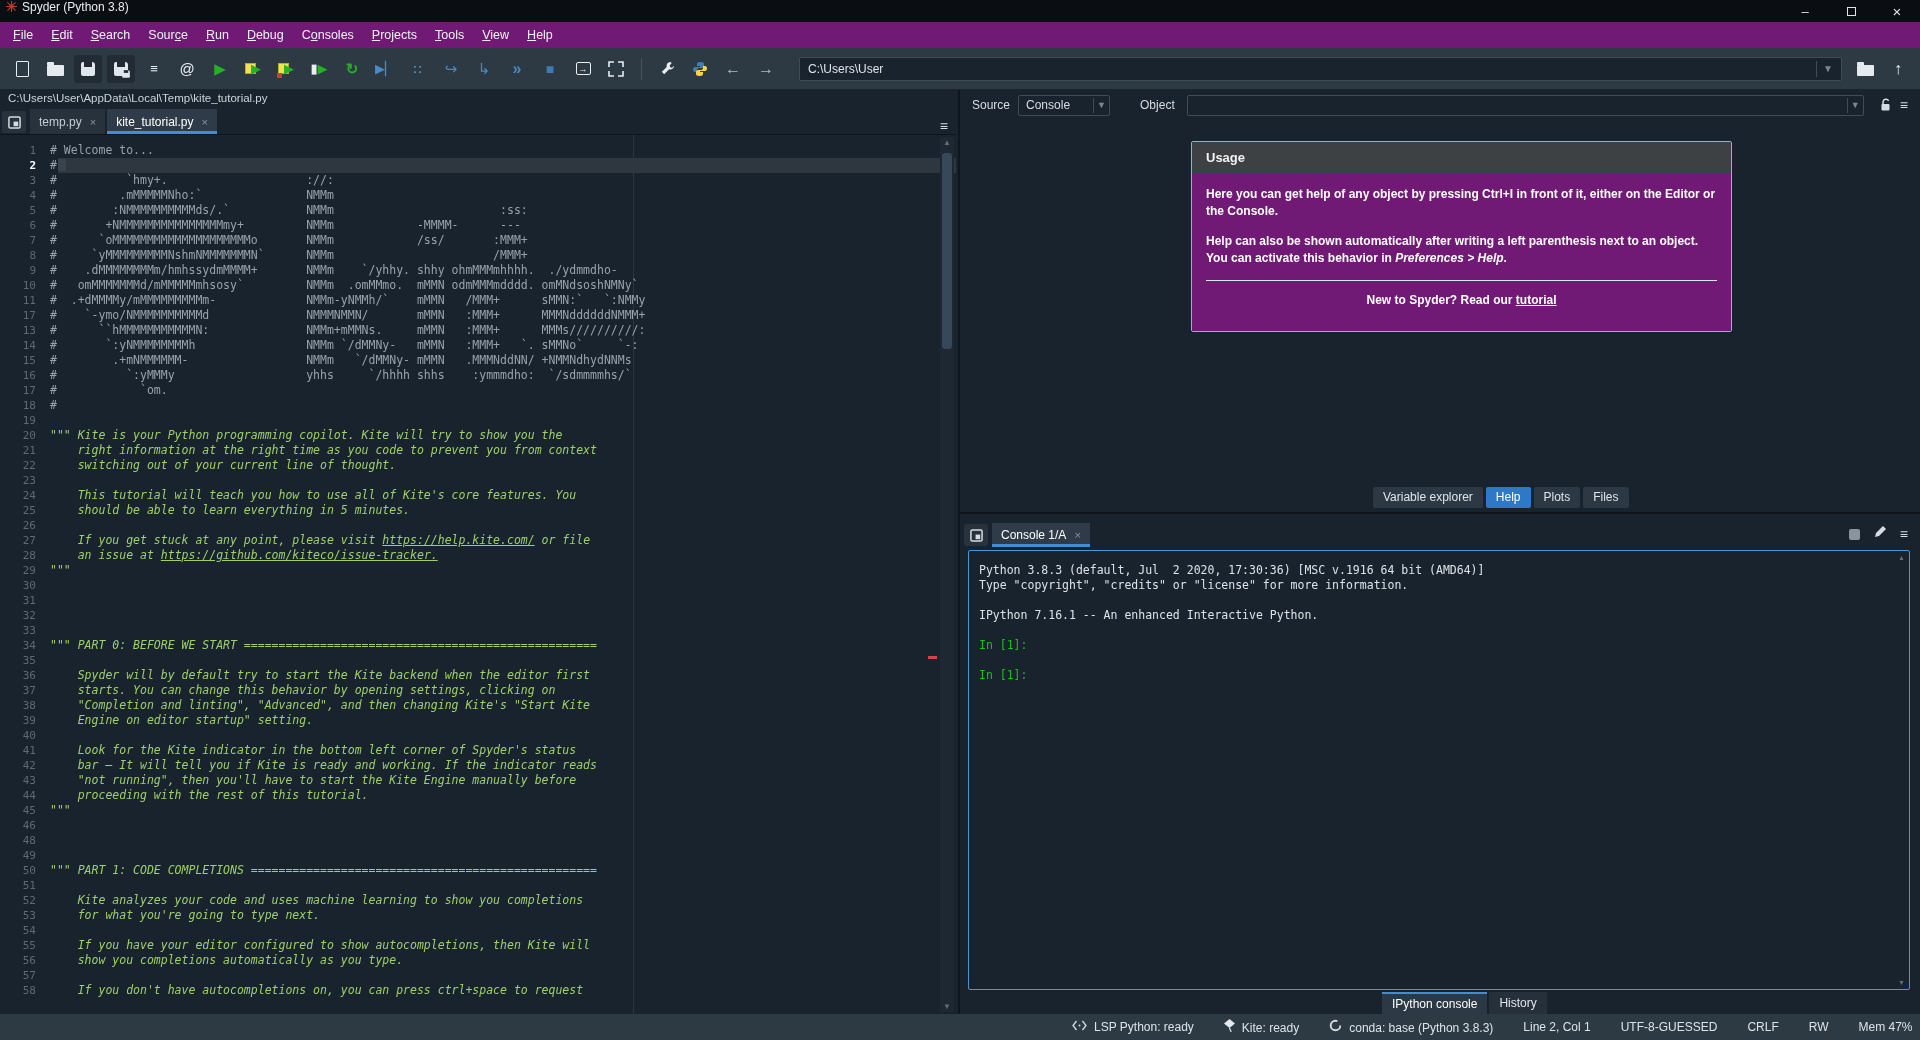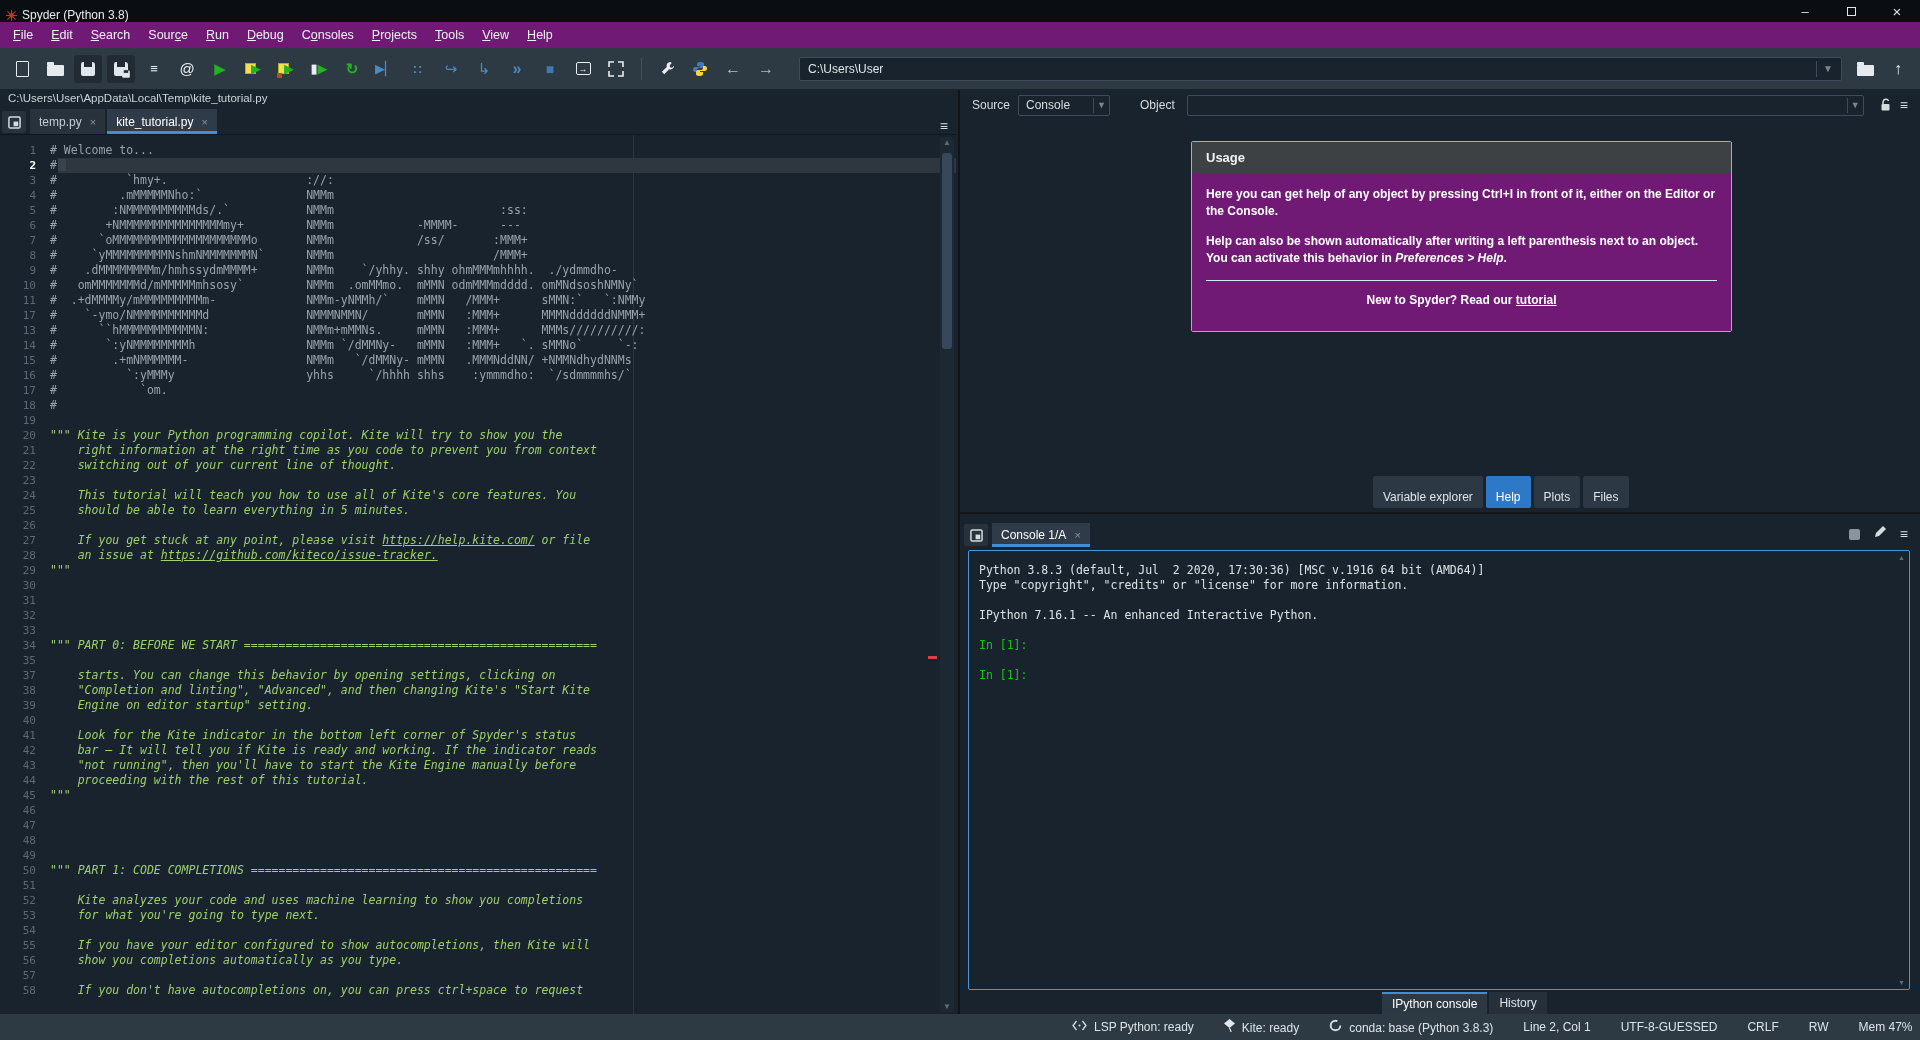--- a/index.html
+++ b/index.html
@@ -1,21 +1,21 @@
 <!DOCTYPE html>
 <html><head>
 <meta charset="utf-8">
 <style>
   * { box-sizing: border-box; margin: 0; padding: 0; }
   html,body { width:1920px; height:1040px; overflow:hidden; }
   body { background:#19232d; font-family:"Liberation Sans",sans-serif; color:#dfe6ea; position:relative; }
   #app { position:absolute; inset:0; }
 
   
-  .titlebar { position:absolute; left:0; top:0; right:0; height:22px; background:#0a0e12; display:flex; align-items:flex-end; font-size:12px; color:#e8ecef; }
+  .titlebar { position:absolute; left:0; top:0; right:0; height:22px; background:#0a0e12; display:flex; align-items:flex-start; font-size:12px; color:#e8ecef; }
   .titlebar .appicon { width:22px; display:flex; justify-content:center; }
   .winbtns { margin-left:auto; display:flex; height:22px; }
   .wb { width:46px; height:22px; display:flex; align-items:center; justify-content:center; color:#dfe3e6; font-size:13px; }
   .wb .maxbox { width:9px; height:9px; border:1px solid #dfe3e6; display:inline-block; }
 
   
   .menubar { position:absolute; left:0; top:22px; right:0; height:26px; background:#701a75; display:flex; align-items:center; padding-left:4px; font-size:12.5px; color:#eef2f5; }
   .menu-item { padding:4px 9px; }
 
   
@@ -81,21 +81,21 @@
   .obj-input { flex:1 1 auto; height:21px; background:#19232d; border:1px solid #3e4c59; border-radius:2px; display:flex; align-items:center; margin-left:4px; }
   .hicon { color:#d5dde3; font-weight:bold; font-size:14px; display:flex; align-items:center; }
   .help-content { position:absolute; left:16px; top:30px; right:0; height:390px; }
   .usage { position:absolute; left:215px; top:21px; width:541px; border:1px solid #8fb4cf; border-radius:2px; }
   .usage-head { background:#3e4144; color:#f2f2f2; font-size:13px; font-weight:bold; padding:8px 14px; }
   .usage-body { background:#701a75; color:#ffffff; padding:13px 14px 22px; font-size:12px; font-weight:600; line-height:1.45; }
   .usage-body p + p { margin-top:12px; }
   .usage-foot { border-top:1px solid #d7e9f6; margin-top:12px; padding-top:11px; text-align:center; }
   .u-b { font-weight:800; } .u-i { font-style:italic; } .u-u { text-decoration:underline; }
   .help-tabs { position:absolute; bottom:2px; left:394px; display:flex; }
-  .h-tab { padding:14px 10px 4px; background:#2c3843; color:#dfe5ea; font-size:12px; border-radius:2px; margin-left:3px; }
+  .h-tab { padding:3px 10px 4px; background:#2c3843; color:#dfe5ea; font-size:12px; border-radius:2px; margin-left:3px; }
   .h-tab.active { background:#2d79c7; color:#fff; }
 
   
   .console-pane { position:absolute; left:0; top:422px; right:0; bottom:0; border-top:2px solid #10151a; }
   .con-tabbar { height:33px; display:flex; align-items:flex-end; padding-left:4px; }
   .con-tab { height:24px; padding:0 9px; background:#2f3b48; color:#ffffff; font-size:12px; display:flex; align-items:center; gap:8px; margin-bottom:0; box-shadow:inset 0 -3px 0 #3f8ed8; }
   .con-icons { margin-left:auto; display:flex; align-items:center; gap:13px; padding-right:12px; padding-bottom:4px; }
   .sq-gray { width:11px; height:11px; background:#8a949c; border-radius:2px; display:inline-block; }
   .console-box { position:absolute; left:8px; top:36px; right:10px; bottom:24px; border:1px solid #4a97d3; border-radius:2px; background:#19232d; padding:12px 10px; overflow:hidden; }
   .con-line { white-space:pre; font-family:"DejaVu Sans Mono",monospace; font-size:11.5px; line-height:15px; height:15px; color:#dce3e8; }
@@ -301,31 +301,31 @@
         <div class="cl"><span class="ln">26</span><span class="ct "></span></div>
         <div class="cl"><span class="ln">27</span><span class="ct s"><span>    If you get stuck at any point, please visit </span><span class="lnk">https://help.kite.com/</span><span> or file</span></span></div>
         <div class="cl"><span class="ln">28</span><span class="ct s"><span>    an issue at </span><span class="lnk">https://github.com/kiteco/issue-tracker.</span></span></div>
         <div class="cl"><span class="ln">29</span><span class="ct s">"""</span></div>
         <div class="cl"><span class="ln">30</span><span class="ct "></span></div>
         <div class="cl"><span class="ln">31</span><span class="ct "></span></div>
         <div class="cl"><span class="ln">32</span><span class="ct "></span></div>
         <div class="cl"><span class="ln">33</span><span class="ct "></span></div>
         <div class="cl"><span class="ln">34</span><span class="ct s">""" PART 0: BEFORE WE START ===================================================</span></div>
         <div class="cl"><span class="ln">35</span><span class="ct "></span></div>
+        <div class="cl"><span class="ln">36</span><span class="ct s">    Spyder will by default try to start the Kite backend when the editor first</span></div>
         <div class="cl"><span class="ln">37</span><span class="ct s">    starts. You can change this behavior by opening settings, clicking on</span></div>
         <div class="cl"><span class="ln">38</span><span class="ct s">    "Completion and linting", "Advanced", and then changing Kite's "Start Kite</span></div>
         <div class="cl"><span class="ln">39</span><span class="ct s">    Engine on editor startup" setting.</span></div>
         <div class="cl"><span class="ln">40</span><span class="ct "></span></div>
         <div class="cl"><span class="ln">41</span><span class="ct s">    Look for the Kite indicator in the bottom left corner of Spyder's status</span></div>
         <div class="cl"><span class="ln">42</span><span class="ct s">    bar — It will tell you if Kite is ready and working. If the indicator reads</span></div>
         <div class="cl"><span class="ln">43</span><span class="ct s">    "not running", then you'll have to start the Kite Engine manually before</span></div>
         <div class="cl"><span class="ln">44</span><span class="ct s">    proceeding with the rest of this tutorial.</span></div>
         <div class="cl"><span class="ln">45</span><span class="ct s">"""</span></div>
         <div class="cl"><span class="ln">46</span><span class="ct "></span></div>
-        <div class="cl"><span class="ln">47</span><span class="ct "></span></div>
         <div class="cl"><span class="ln">48</span><span class="ct "></span></div>
         <div class="cl"><span class="ln">49</span><span class="ct "></span></div>
         <div class="cl"><span class="ln">50</span><span class="ct s">""" PART 1: CODE COMPLETIONS ==================================================</span></div>
         <div class="cl"><span class="ln">51</span><span class="ct "></span></div>
         <div class="cl"><span class="ln">52</span><span class="ct s">    Kite analyzes your code and uses machine learning to show you completions</span></div>
         <div class="cl"><span class="ln">53</span><span class="ct s">    for what you're going to type next.</span></div>
         <div class="cl"><span class="ln">54</span><span class="ct "></span></div>
         <div class="cl"><span class="ln">55</span><span class="ct s">    If you have your editor configured to show autocompletions, then Kite will</span></div>
         <div class="cl"><span class="ln">56</span><span class="ct s">    show you completions automatically as you type.</span></div>
         <div class="cl"><span class="ln">57</span><span class="ct "></span></div>

